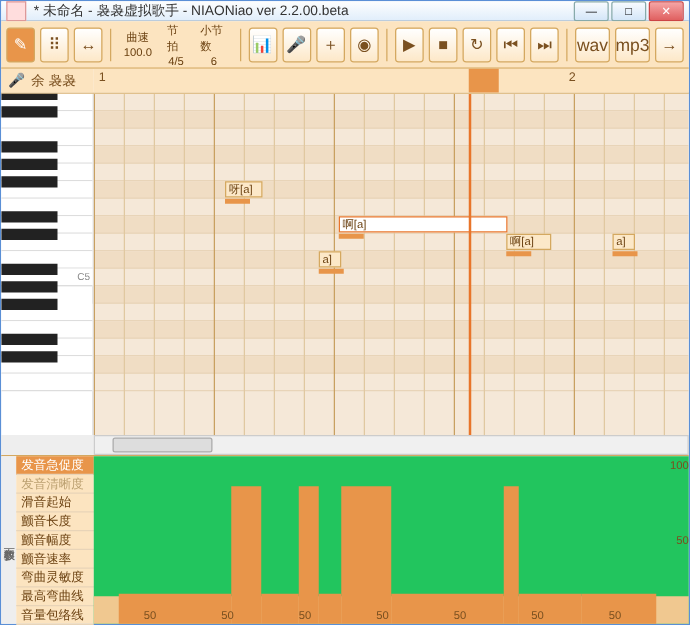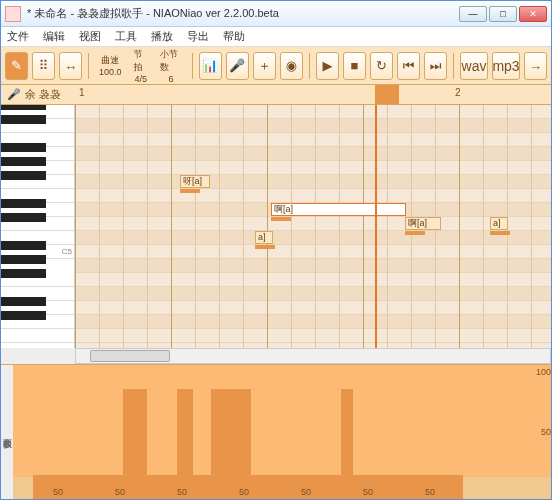--- a/index.html
+++ b/index.html
@@ -1,18 +1,18 @@
 <!DOCTYPE html>
 <html><head>
 <meta charset="utf-8">
 <style>
 * { margin: 0; padding: 0; box-sizing: border-box; font-family: "Microsoft YaHei", sans-serif; }
 body { background: #e8e8e8; width: 552px; height: 500px; overflow: hidden; }
 .window { width: 552px; height: 500px; background: #fff; border: 1px solid #5a8fd6; display: flex; flex-direction: column; }
-.titlebar { height: 26px; background: linear-gradient(#fdfefe, #e1eefb); display: flex; align-items: center; padding: 0 4px; border-bottom: 1px solid #bcd; }
+.titlebar { height: 16px; background: linear-gradient(#fdfefe, #e1eefb); display: flex; align-items: center; padding: 0 4px; border-bottom: 1px solid #bcd; }
 .titlebar .icon { width: 16px; height: 16px; margin-right: 6px; background: #fdd; border: 1px solid #d99; }
 .titlebar .title { flex: 1; font-size: 11px; color: #333; }
 .winbtns { display: flex; gap: 2px; }
 .winbtn { width: 28px; height: 16px; border: 1px solid #8aa; background: linear-gradient(#f8fbfe,#d4e6f8); font-size: 9px; display: flex; align-items: center; justify-content: center; cursor: pointer; border-radius: 2px; }
 .winbtn.close { background: linear-gradient(#f5a5a5,#e06060); border-color: #c44; color: #fff; }
 .menubar { height: 20px; display: flex; align-items: center; padding: 0 6px; gap: 14px; font-size: 11px; color: #333; border-bottom: 1px solid #ddd; }
 .menubar span { cursor: pointer; }
 .toolbar { height: 38px; background: #fce4c0; border-bottom: 1px solid #d4a860; display: flex; align-items: center; padding: 0 4px; gap: 4px; }
 .tbtn { width: 28px; height: 28px; background: linear-gradient(#fff,#fde8c8); border: 1px solid #d4a860; border-radius: 3px; display: flex; align-items: center; justify-content: center; cursor: pointer; font-size: 13px; color: #7a5020; }
 .tbtn.active { background: #e8954a; color: #fff; }
@@ -40,49 +40,40 @@
 .hscroll { height: 16px; display: flex; }
 .hscroll .side { width: 74px; background: #eee; }
 .hscroll .bar { flex: 1; background: #f0f0f0; border: 1px solid #ccc; position: relative; }
 .hscroll .thumb { position: absolute; left: 14px; top: 1px; width: 80px; height: 12px; background: #ddd; border: 1px solid #aaa; border-radius: 2px; }
 .params { height: 135px; display: flex; border-top: 1px solid #d4a860; }
 .plabels { width: 12px; background: #eee; font-size: 9px; display: flex; flex-direction: column; justify-content: center; align-items: center; writing-mode: vertical-rl; color: #666; }
 .ptabs { width: 62px; background: #fce4c0; display: flex; flex-direction: column; }
 .ptab { height: 15px; font-size: 10px; color: #6a4010; padding: 0 4px; line-height: 15px; border-bottom: 1px solid #e8d4b8; cursor: pointer; }
 .ptab.active { background: #e8954a; color: #fff; }
 .ptab.dim { color: #bba070; }
-.pchart { flex: 1; position: relative; background: #fdba74; }
+.pchart { flex: 1; position: relative; background: #22c55e; }
 .pbar { position: absolute; bottom: 0; background: #e8954a; }
 .pfloor { position: absolute; bottom: 0; left: 0; right: 0; height: 22px; background: #f0c890; }
 .pscale { position: absolute; right: 0; font-size: 9px; color: #7a5020; }
 .pval { position: absolute; bottom: 2px; font-size: 9px; color: #7a5020; }
 </style>
 </head>
 <body>
 
 <div class="window">
   <div class="titlebar">
     <div class="icon"></div>
     <div class="title">* 未命名 - 袅袅虚拟歌手 - NIAONiao ver 2.2.00.beta</div>
     <div class="winbtns">
       <div class="winbtn">—</div>
       <div class="winbtn">□</div>
       <div class="winbtn close">✕</div>
     </div>
   </div>
 
-  <div class="menubar">
-    <span>文件</span>
-    <span>编辑</span>
-    <span>视图</span>
-    <span>工具</span>
-    <span>播放</span>
-    <span>导出</span>
-    <span>帮助</span>
-  </div>
 
   <div class="toolbar">
     <div class="tbtn active">✎</div>
     <div class="tbtn">⠿</div>
     <div class="tbtn">↔</div>
     <div class="tsep"></div>
     <div class="tparam">
         <span>曲速</span>
         <span>100.0</span>
       </div>
@@ -209,20 +200,31 @@
 
   <div class="hscroll">
     <div class="side"></div>
     <div class="bar">
         <div class="thumb"></div>
       </div>
   </div>
 
   <div class="params">
     <div class="plabels">参数面板</div>
+    <div class="ptabs" id="ptabs">
+        <div class="ptab active">发音急促度</div>
+        <div class="ptab dim">发音清晰度</div>
+        <div class="ptab">滑音起始</div>
+        <div class="ptab">颤音长度</div>
+        <div class="ptab">颤音幅度</div>
+        <div class="ptab">颤音速率</div>
+        <div class="ptab">弯曲灵敏度</div>
+        <div class="ptab">最高弯曲线</div>
+        <div class="ptab">音量包络线</div>
+      </div>
     <div class="pchart" id="pchart">
       <div class="pscale" style="top:2px">100</div>
       <div class="pscale" style="top:62px">50</div>
       <div class="pfloor"></div>
     <div class="pbar" style="left: 20px; width: 90px; height: 24.2px;"></div>
         <div class="pbar" style="left: 110px; width: 24px; height: 110px;"></div>
         <div class="pbar" style="left: 134px; width: 30px; height: 24.2px;"></div>
         <div class="pbar" style="left: 164px; width: 16px; height: 110px;"></div>
         <div class="pbar" style="left: 180px; width: 18px; height: 24.2px;"></div>
         <div class="pbar" style="left: 198px; width: 40px; height: 110px;"></div>

